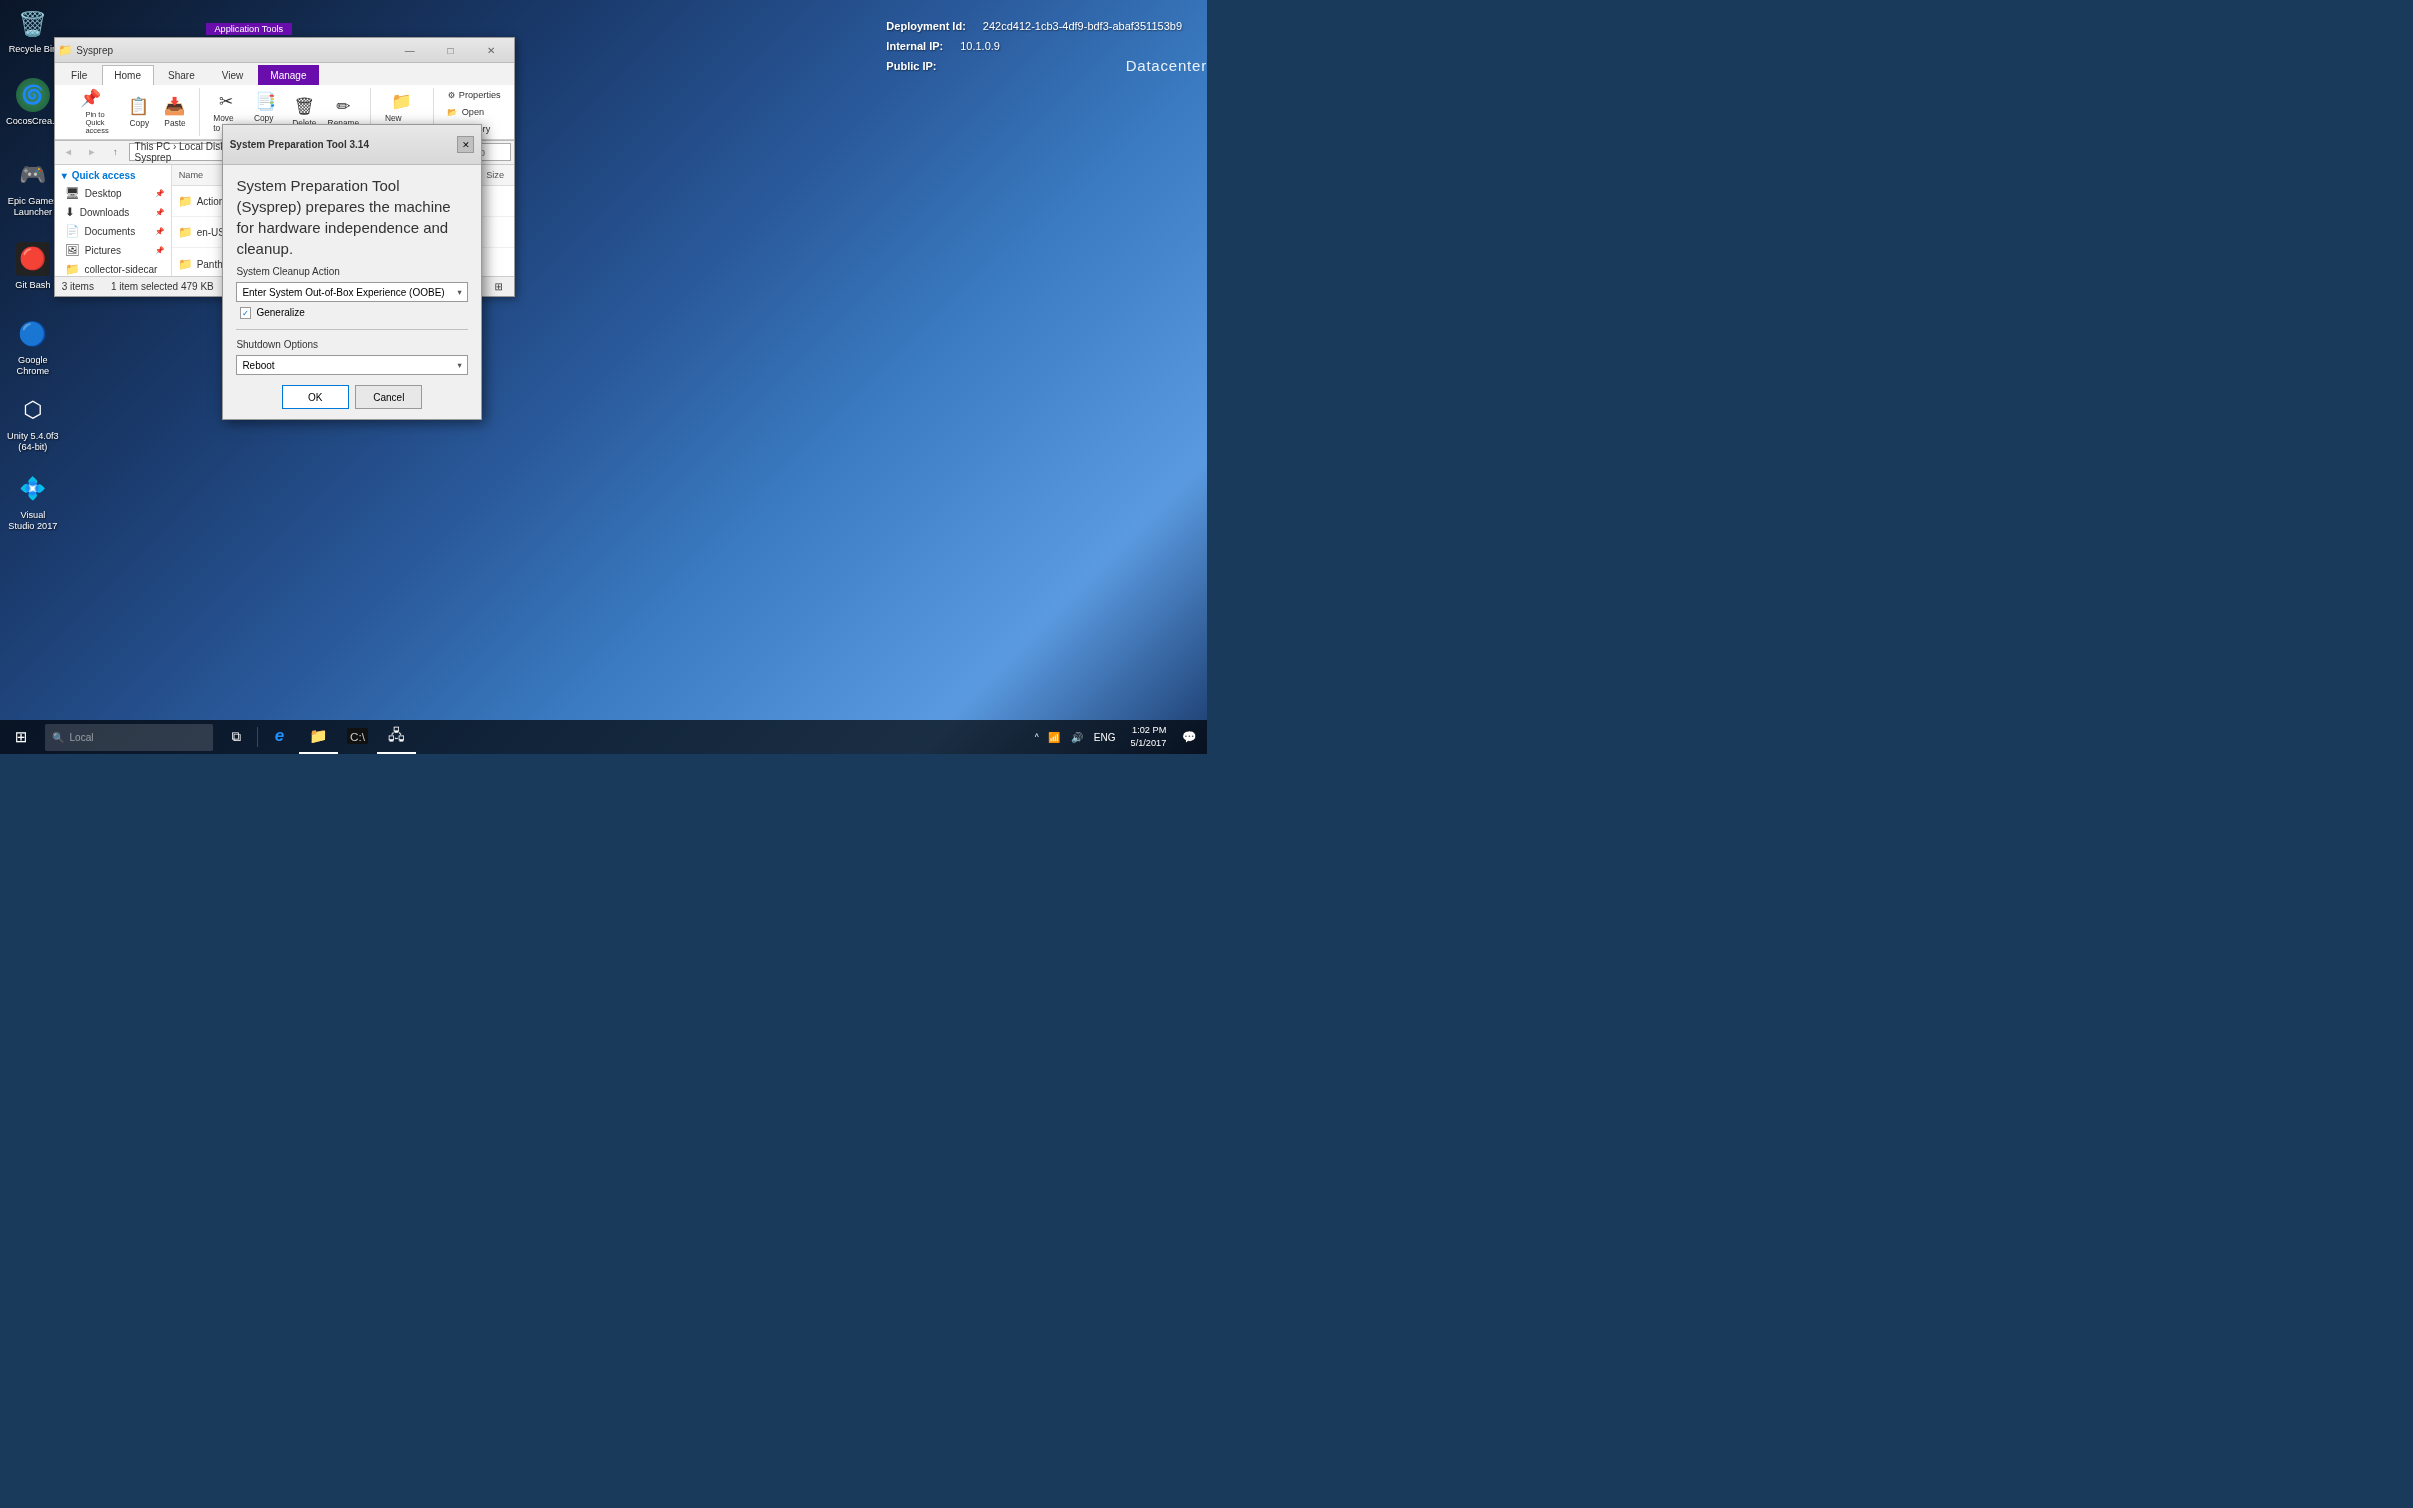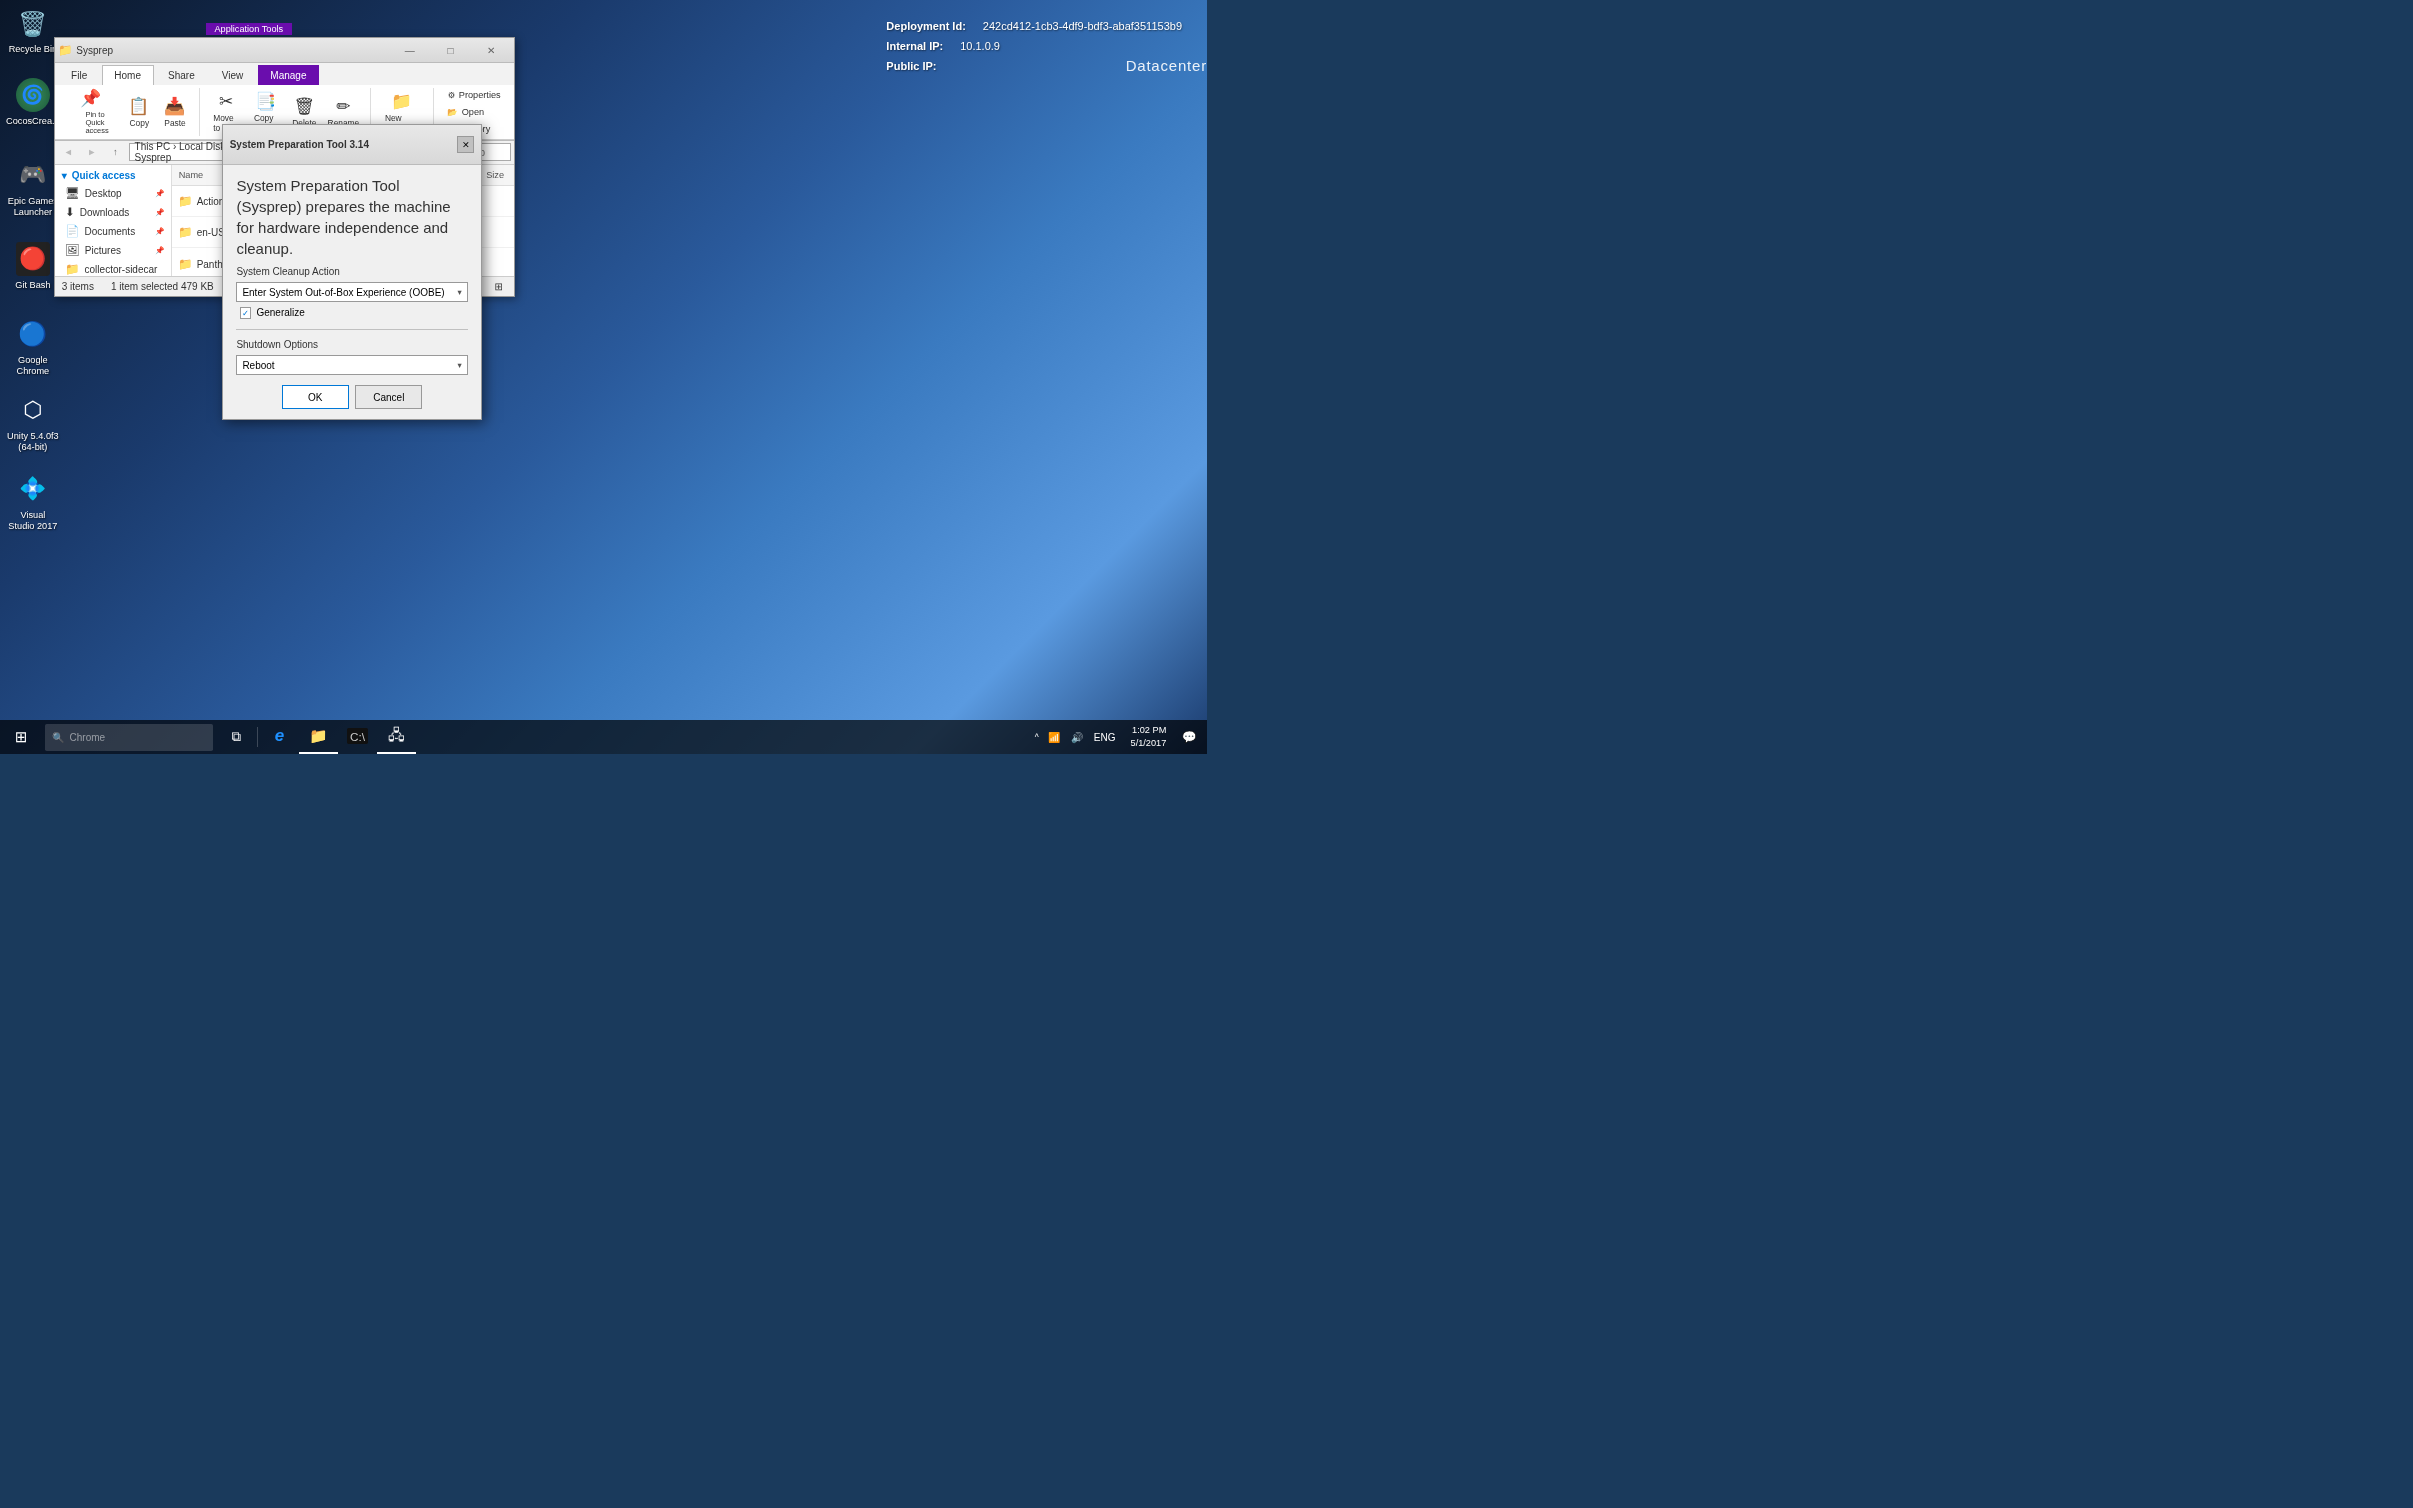--- a/index.html
+++ b/index.html
@@ -801,21 +801,21 @@
         <div class="dialog-btn primary">OK</div>
         <div class="dialog-btn">Cancel</div>
       </div>
     </div>
   </div>
 
   <div class="taskbar">
     <div class="taskbar-start">⊞</div>
     <div class="taskbar-search">
       <span>🔍</span>
-      <span style="opacity:0.7;">Chrome</span>
+      <span style="opacity:0.7;">Local</span>
     </div>
     <div class="taskbar-btn">
       <span>⧉</span>
     </div>
     <div class="taskbar-separator"></div>
     <div class="taskbar-app">
       <span class="app-icon" style="font-style:italic; font-weight:bold; font-size:17px; color:#1e90ff;">e</span>
     </div>
     <div class="taskbar-app active">
       <span class="app-icon">📁</span>

